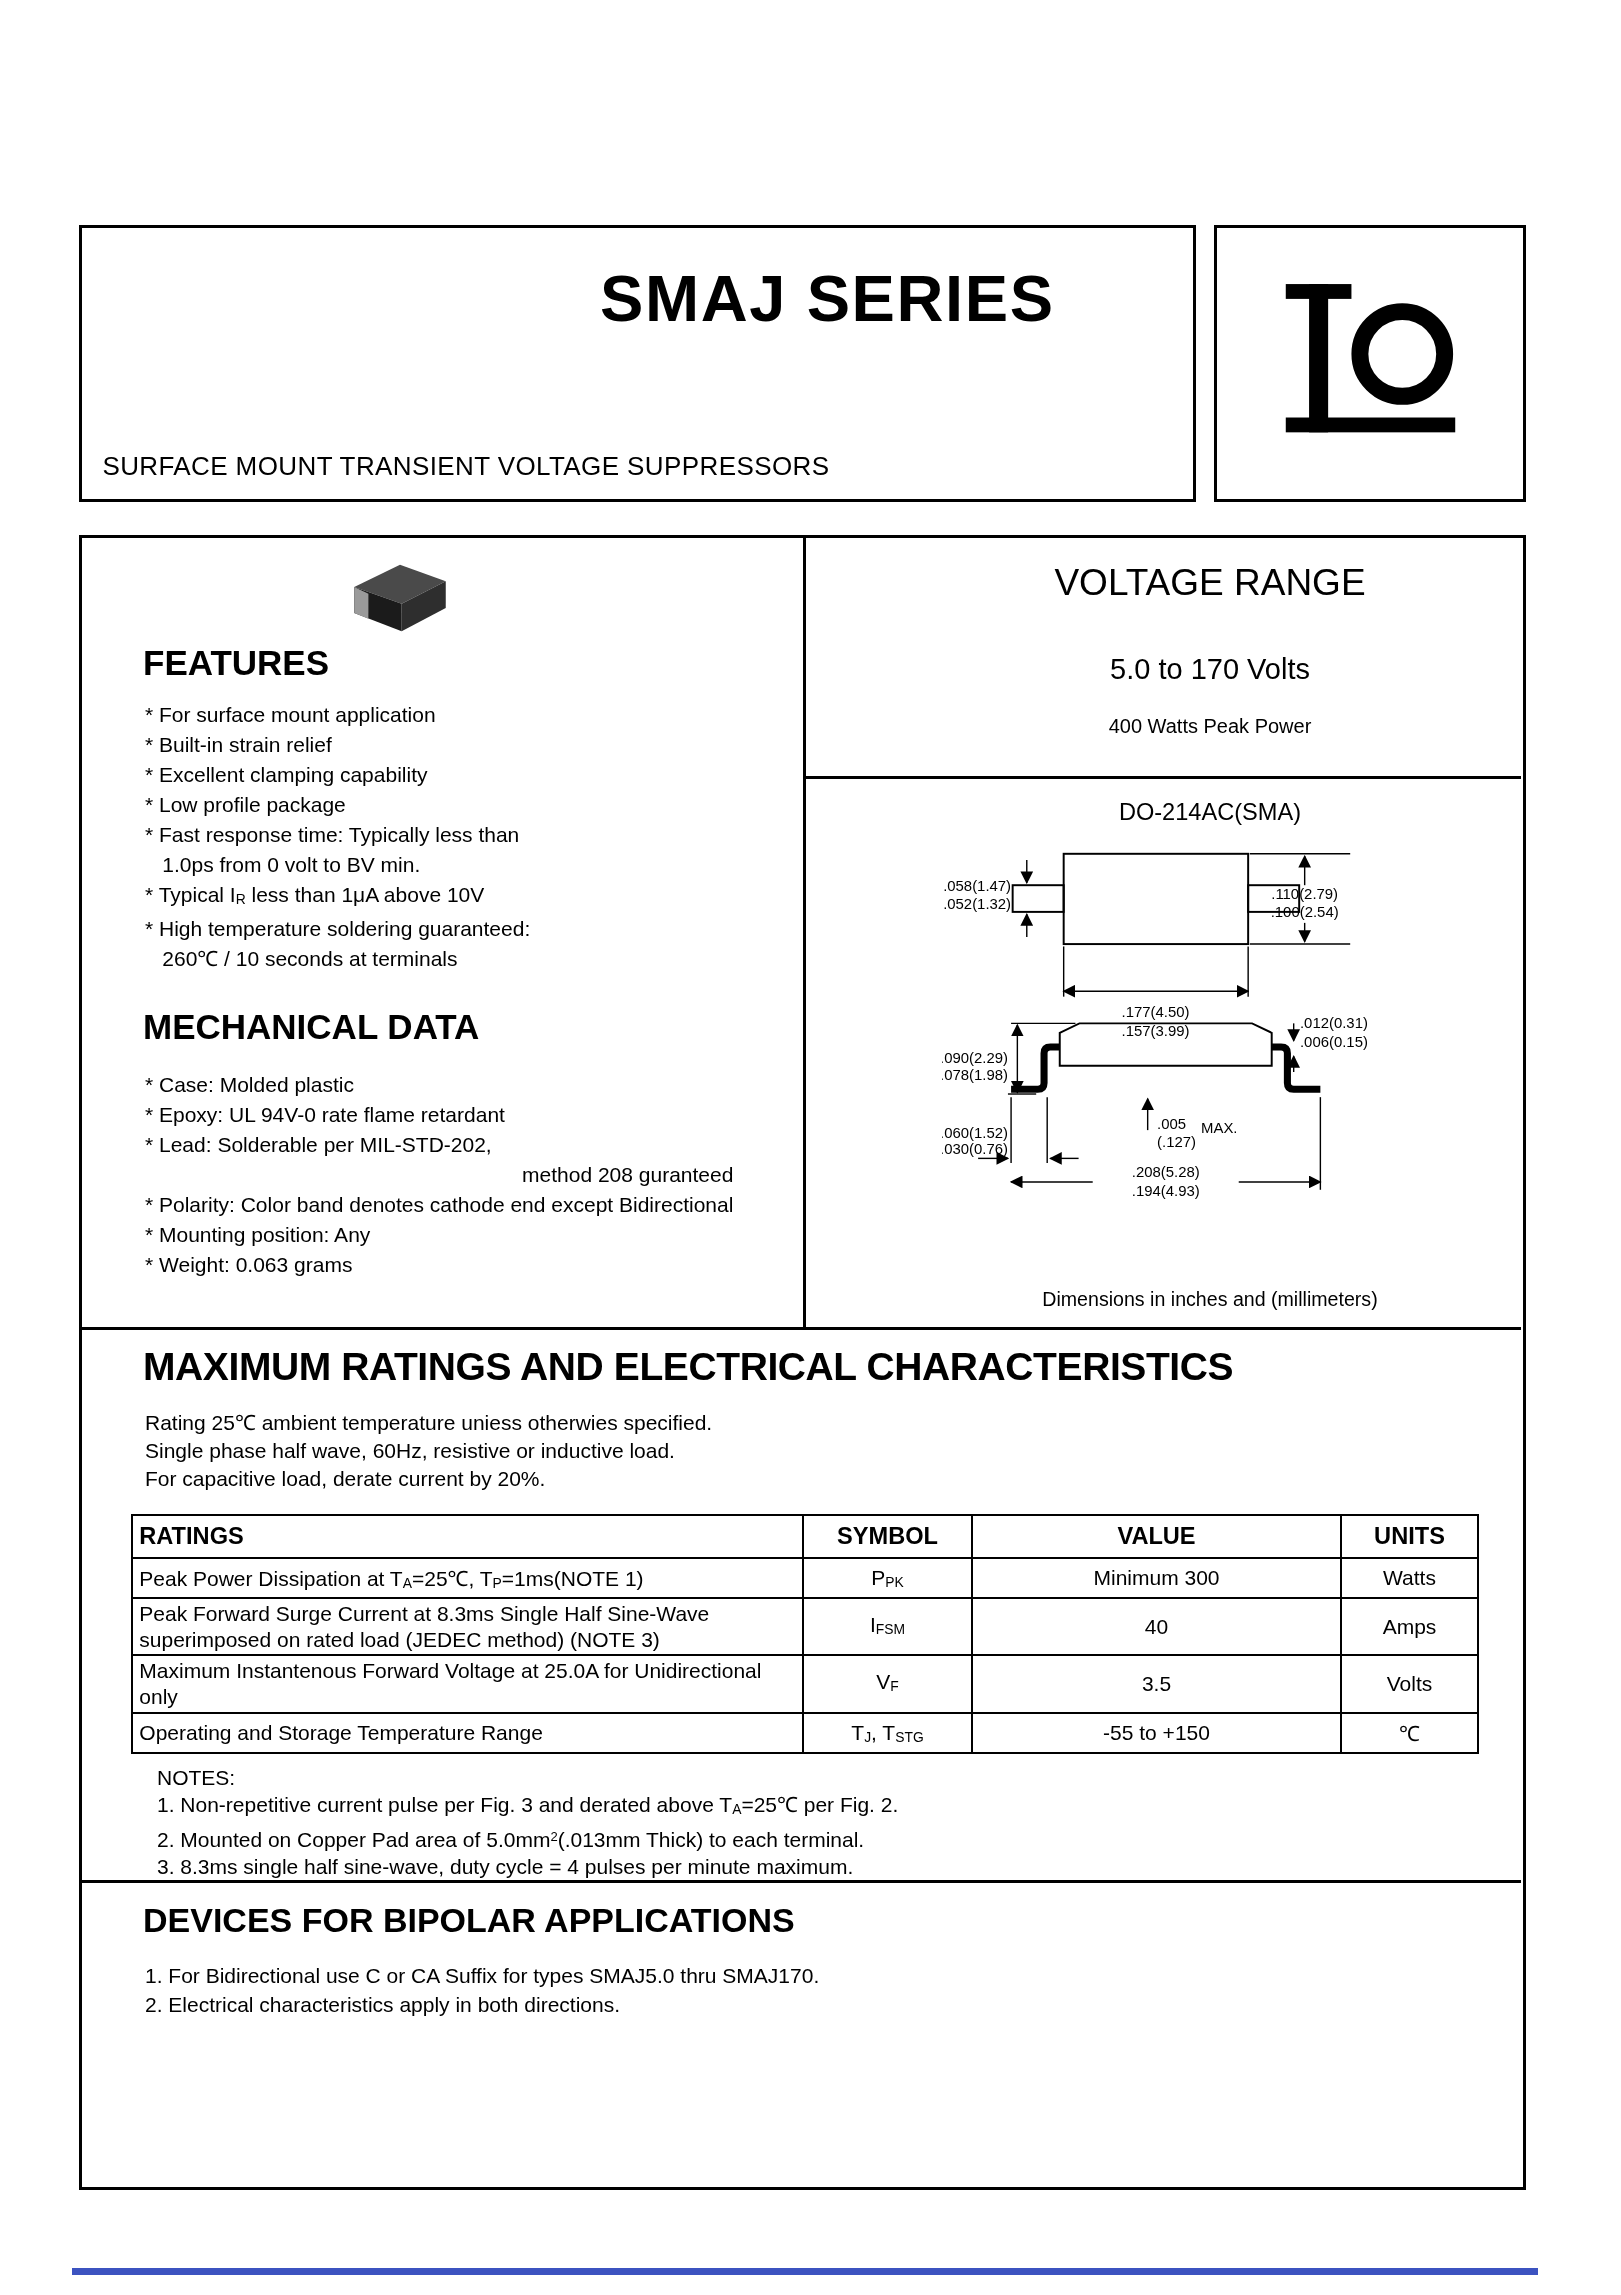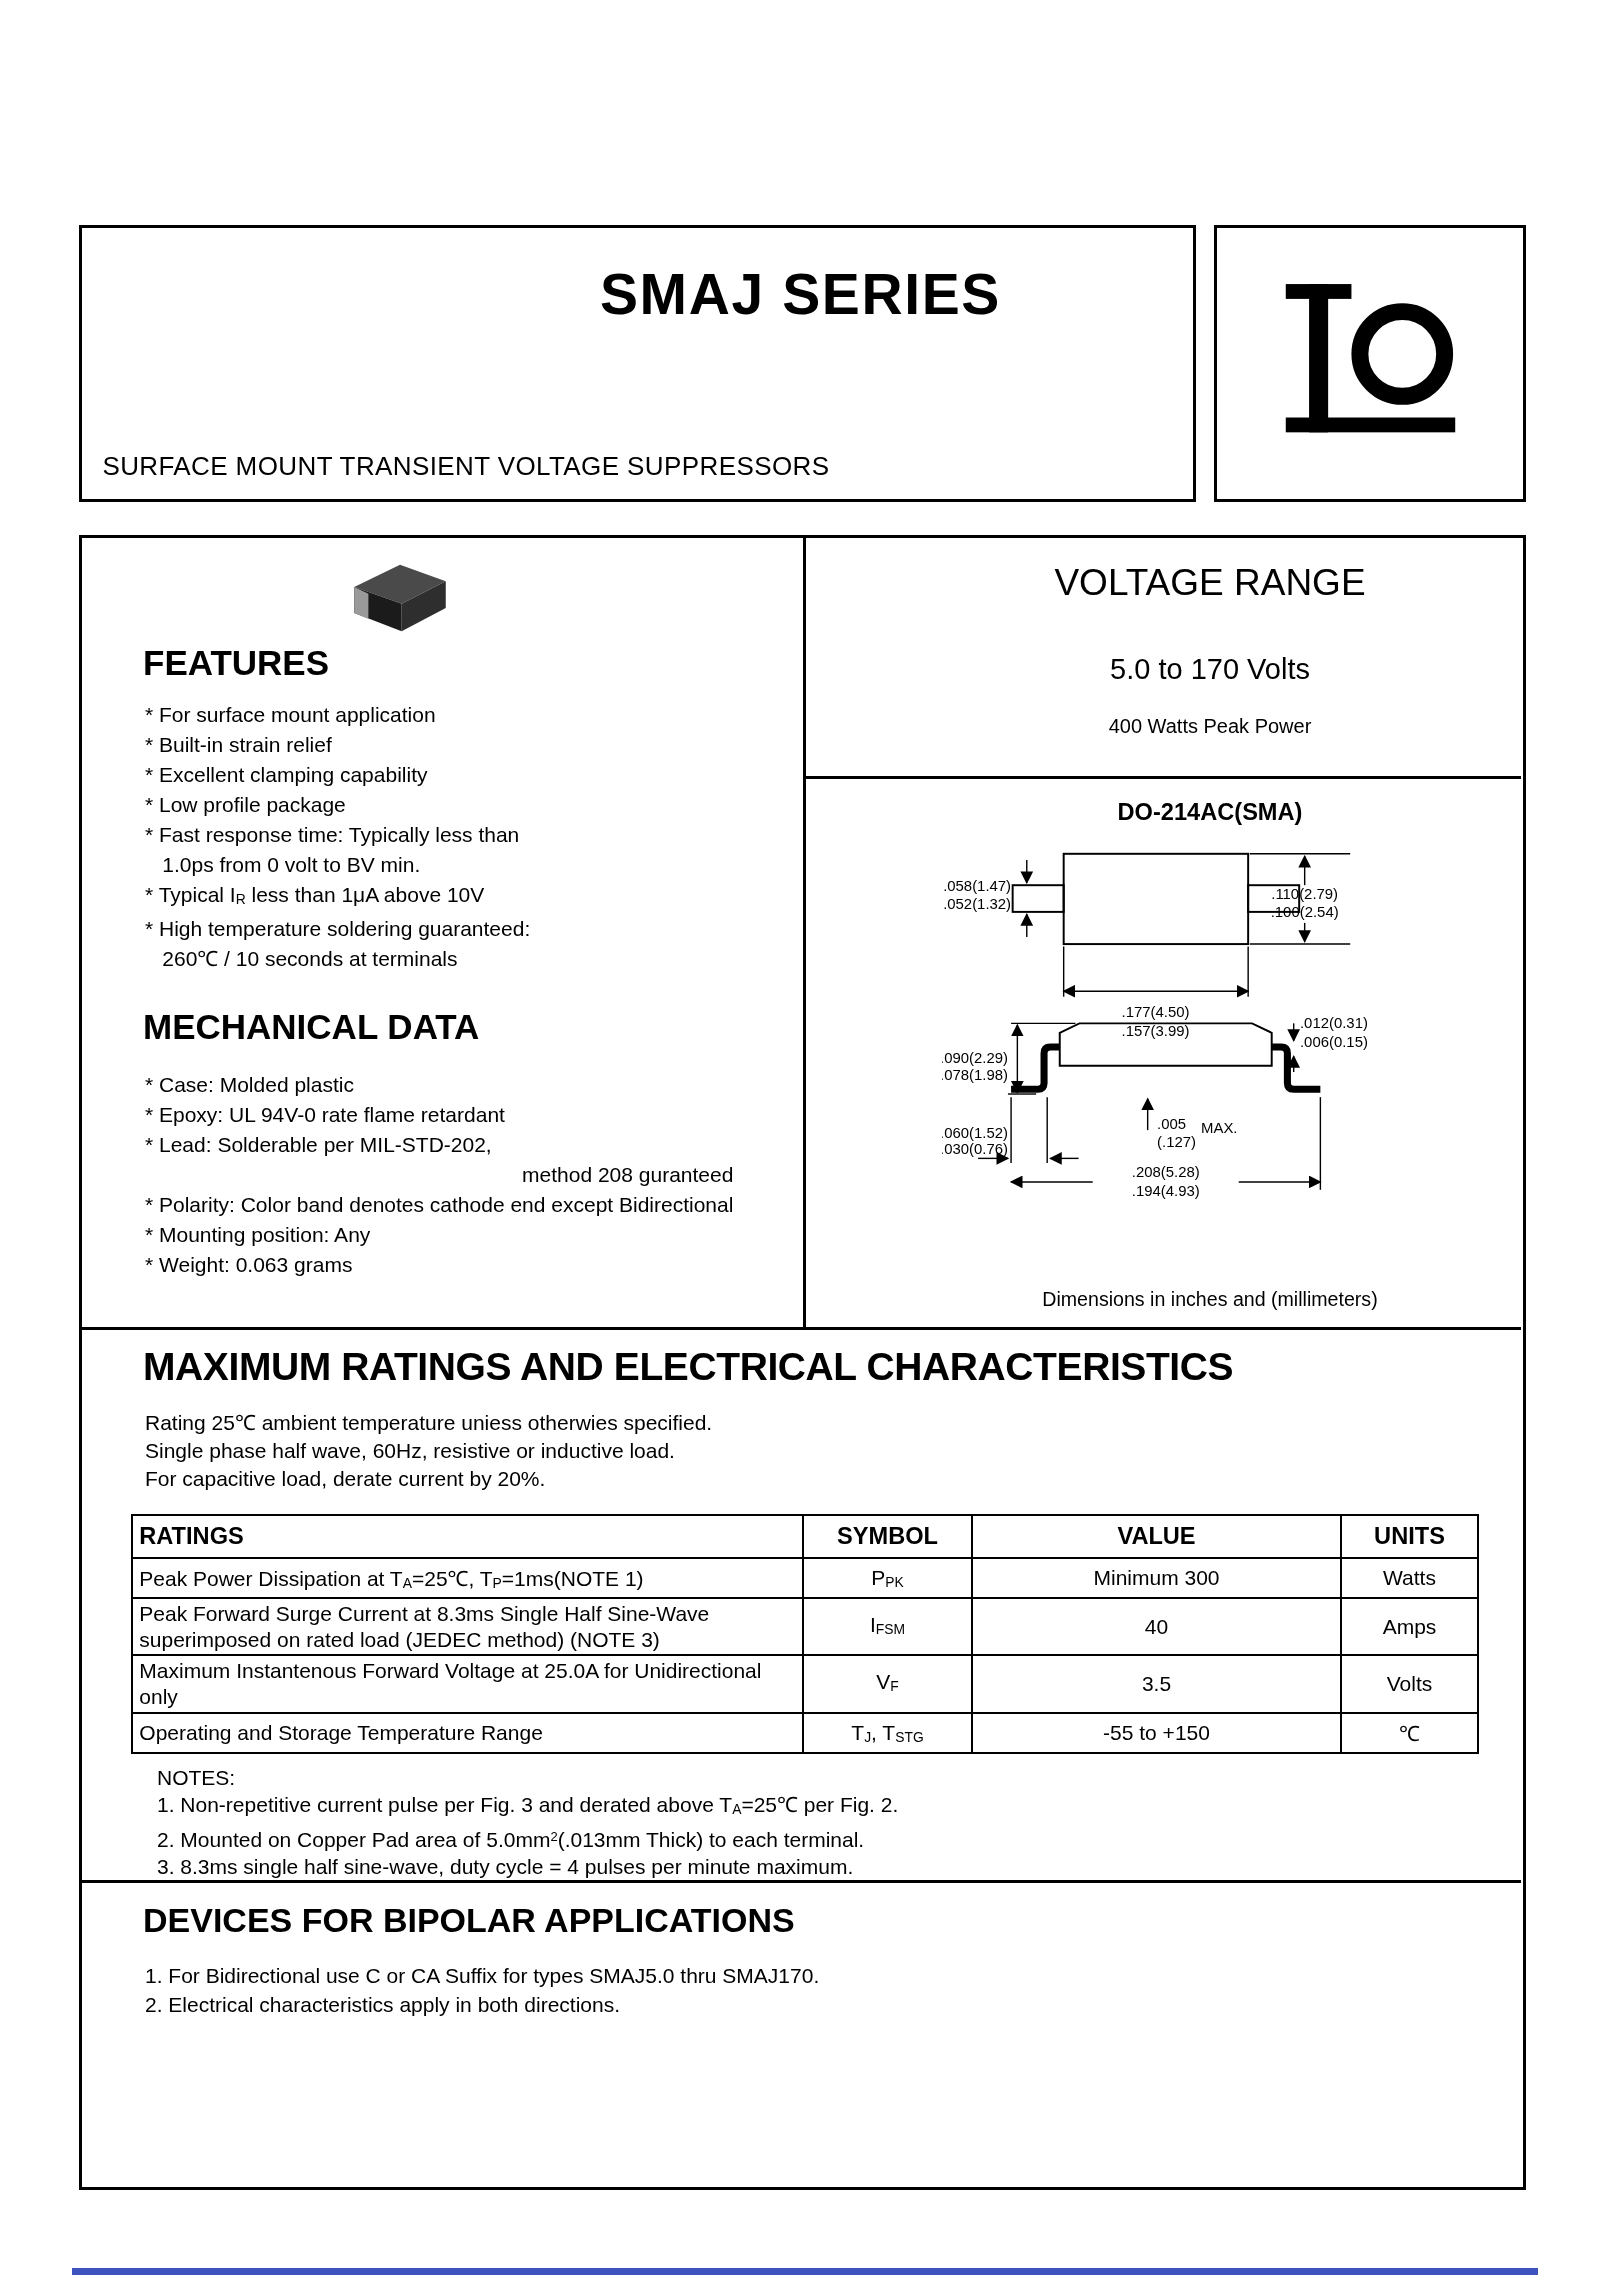--- a/index.html
+++ b/index.html
@@ -5,21 +5,21 @@
   html, body { margin:0; padding:0; background:#ffffff; }
   .page {
     position:relative; width:1622px; height:2295px; background:#ffffff;
     font-family:"Liberation Sans", sans-serif; color:#000;
     overflow:hidden;
   }
   .box { position:absolute; border:3.9px solid #000; background:#fff; box-sizing:border-box; }
 
   
   .title-box { left:79px; top:225px; width:1117px; height:277px; }
-  .main-title { position:absolute; left:518px; top:33px; font-size:57px; font-weight:bold; letter-spacing:1.6px; white-space:nowrap; }
+  .main-title { position:absolute; left:518px; top:33px; font-size:65px; font-weight:bold; letter-spacing:1.6px; white-space:nowrap; }
   .subtitle { position:absolute; left:20.4px; bottom:17.3px; font-size:26px; letter-spacing:0.4px; white-space:nowrap; }
   .logo-box { left:1214px; top:225px; width:312px; height:277px; display:flex; align-items:center; justify-content:center; }
   .logo { width:233px; height:181px; }
 
   
   .main-box { left:79px; top:535px; width:1447px; height:1655px; }
   .vdiv { position:absolute; left:721px; top:0; width:3.1px; height:792px; background:#000; }
   .hdiv { position:absolute; background:#000; height:3.1px; }
   .hdiv-right { left:721px; top:238px; width:718px; }
   .hdiv-1 { left:0; top:789px; width:1439px; }
@@ -34,21 +34,21 @@
   .mech-h { left:61px; top:469px; font-size:35px; }
   .mech-list { left:63px; top:532px; }
   .cont1 { padding-left:17.3px; }
   .cont2 { padding-left:82px;text-align:right; }
 
   
   .rc { position:absolute; left:721px; width:718px; text-align:center;padding-left:48px; }
   .vr-h { top:23.6px; font-size:37px; }
   .vr-range { top:115px; font-size:29px; }
   .vr-power { top:177px; font-size:20px; }
-  .pkg-name { top:261px; font-size:23.6px; font-weight:bold; }
+  .pkg-name { top:261px; font-size:23.6px; font-weight:normal; }
   .dim-svg { position:absolute; left:860px; top:292px; width:471px; height:393px; }
   .dim-caption { top:750px; font-size:19.6px; }
   .dim-text text { font-family:"Liberation Sans", sans-serif; }
 
   
   .ratings-h { left:61px; top:807px; font-size:39px; letter-spacing:-0.4px; }
   .cond { position:absolute; left:63px; top:871px; font-size:21px; line-height:28px; }
   .ratings-table { position:absolute; left:49px; top:976px; width:1346px; border-collapse:collapse; table-layout:fixed; border:2.4px solid #000; }
   .ratings-table th, .ratings-table td { border:2px solid #000; font-size:21px; vertical-align:middle; padding:1.6px 6.3px; }
   .ratings-table th { font-size:23.6px; font-weight:bold; height:38px;margin-top:24px; }

